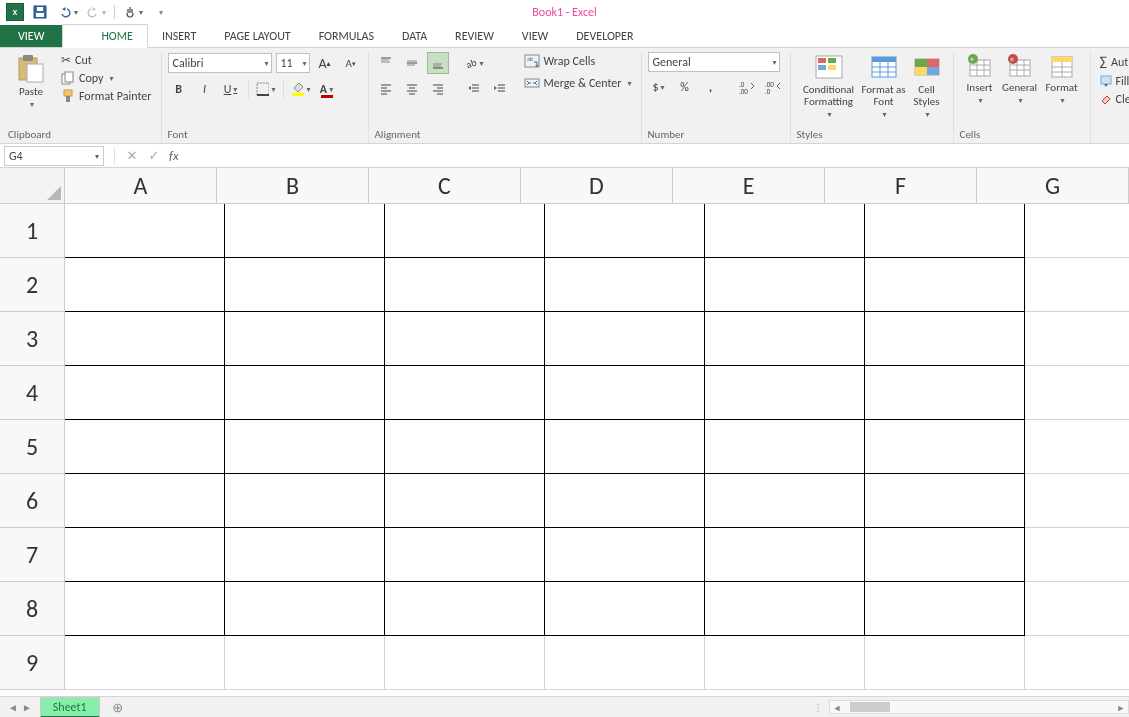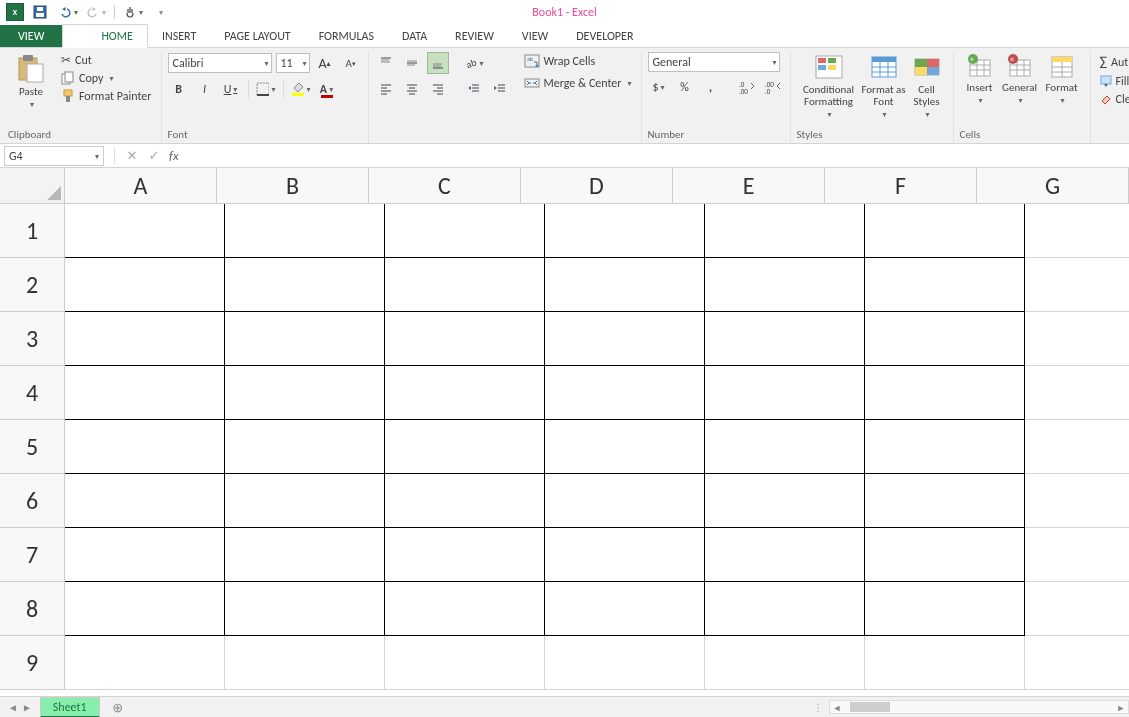--- a/index.html
+++ b/index.html
@@ -285,20 +285,21 @@
         <div class="rbtn arrow-down">
             <svg width="16" height="16">
               <rect x="1" y="4" width="14" height="8" fill="none" stroke="#888"></rect>
               <path d="M4 8 L7 8 M3 6 L5 8 L3 10" fill="none" stroke="#3a6ea5"></path>
               <path d="M12 8 L9 8 M13 6 L11 8 L13 10" fill="none" stroke="#3a6ea5"></path>
             </svg>
             <span>Merge &amp; Center</span>
           </div>
       </div>
     </div>
+    <div class="group-label">Alignment</div>
   </div>
 
   <div class="group">
     <div class="group-body col" style="gap:4px;">
       <div class="combo" style="width:132px;">General</div>
       <div class="row">
         <div class="sqbtn arrow-down">
             <span>$</span>
           </div>
         <div class="sqbtn">

